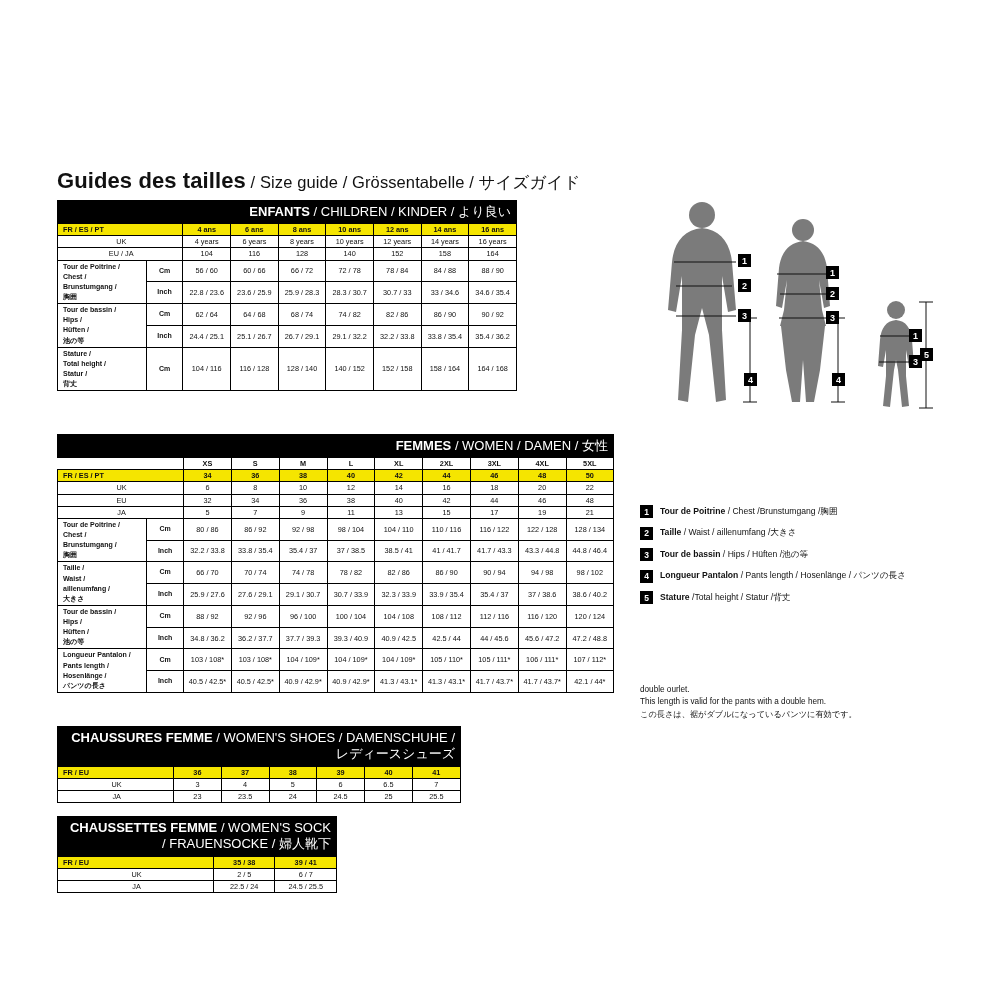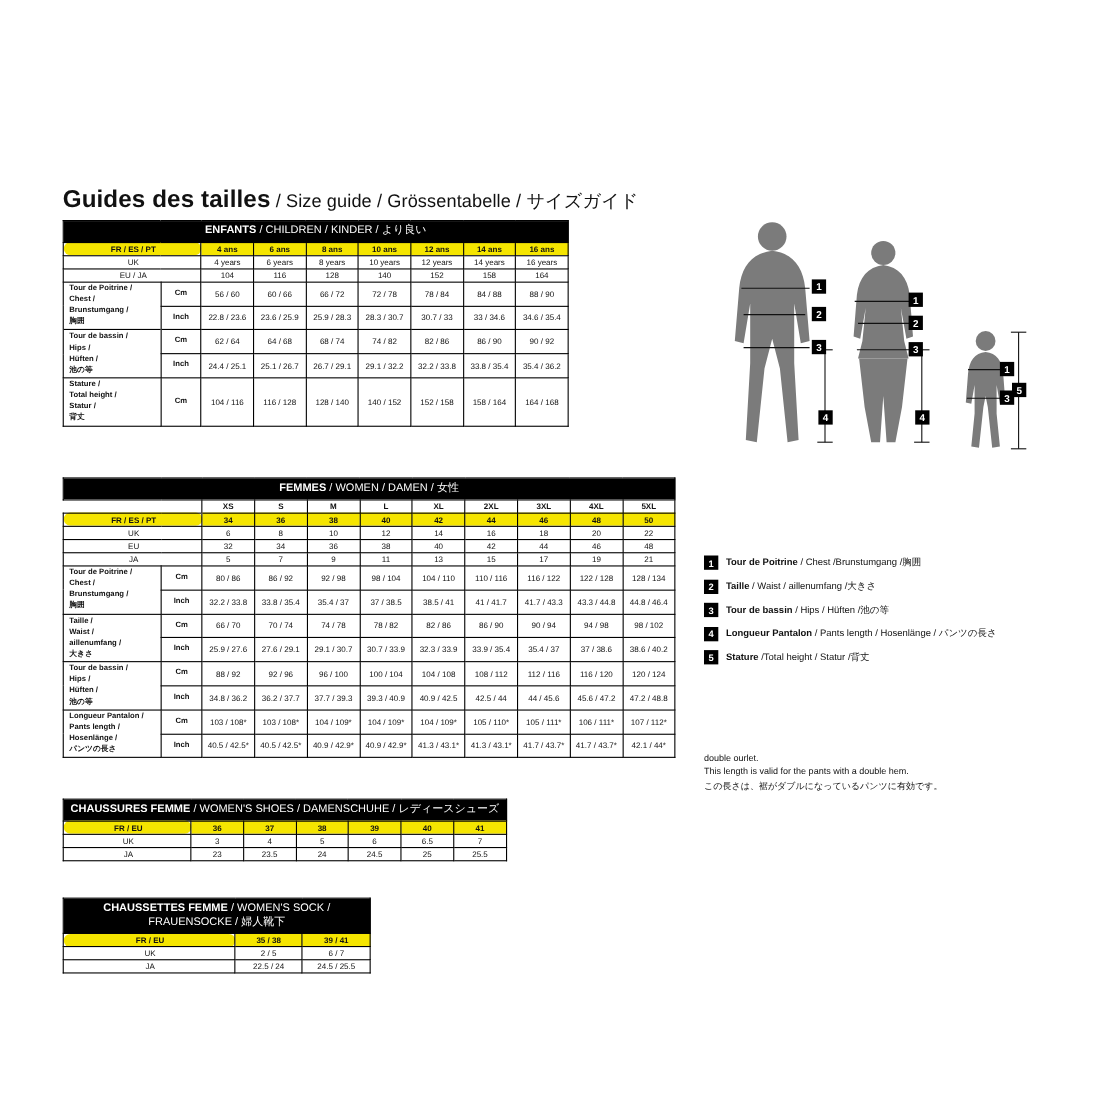--- a/index.html
+++ b/index.html
@@ -27,27 +27,27 @@
   .tbl td,.tbl th{
     border:.6px solid #000;
     padding:1px 3px;
     vertical-align:middle;
     font-weight:normal;
     text-align:center;
     line-height:1.25;
     background:#fff;
   }
   .hdr-black td{
-    background:#000;color:#fff;text-align:center;
-    font-size:10px;font-weight:bold;border:.6px solid #000;
+    background:#000;color:#fff;text-align:right;
+    font-size:13px;font-weight:bold;border:.6px solid #000;
     padding:3px 5px;
   }
   .hdr-black td .norm{font-weight:normal;}
   .row-yellow td{background:#f5e500;font-weight:bold;}
-  .row-yellow td.lbl{text-align:center;border-radius:6px;}
+  .row-yellow td.lbl{text-align:left;}
   td.lbl{text-align:center;padding-left:5px;}
   td.unit{text-align:center;font-weight:bold;font-size:7px;}
   td.meas{
     text-align:left;padding-left:5px;font-weight:bold;font-size:7px;
     line-height:1.45;
   }
   .nbdr-b{border-bottom:none!important;}
 
   
   .figs{position:absolute;left:640px;top:190px;width:320px;height:300px;}

